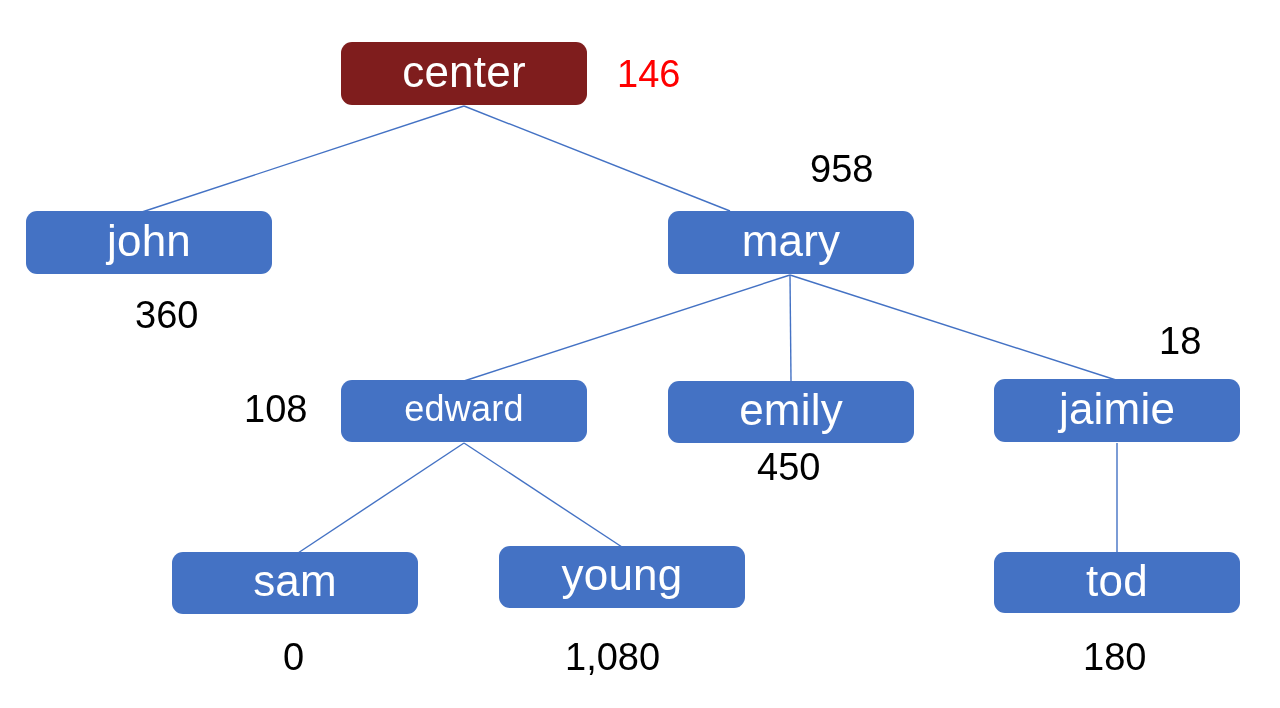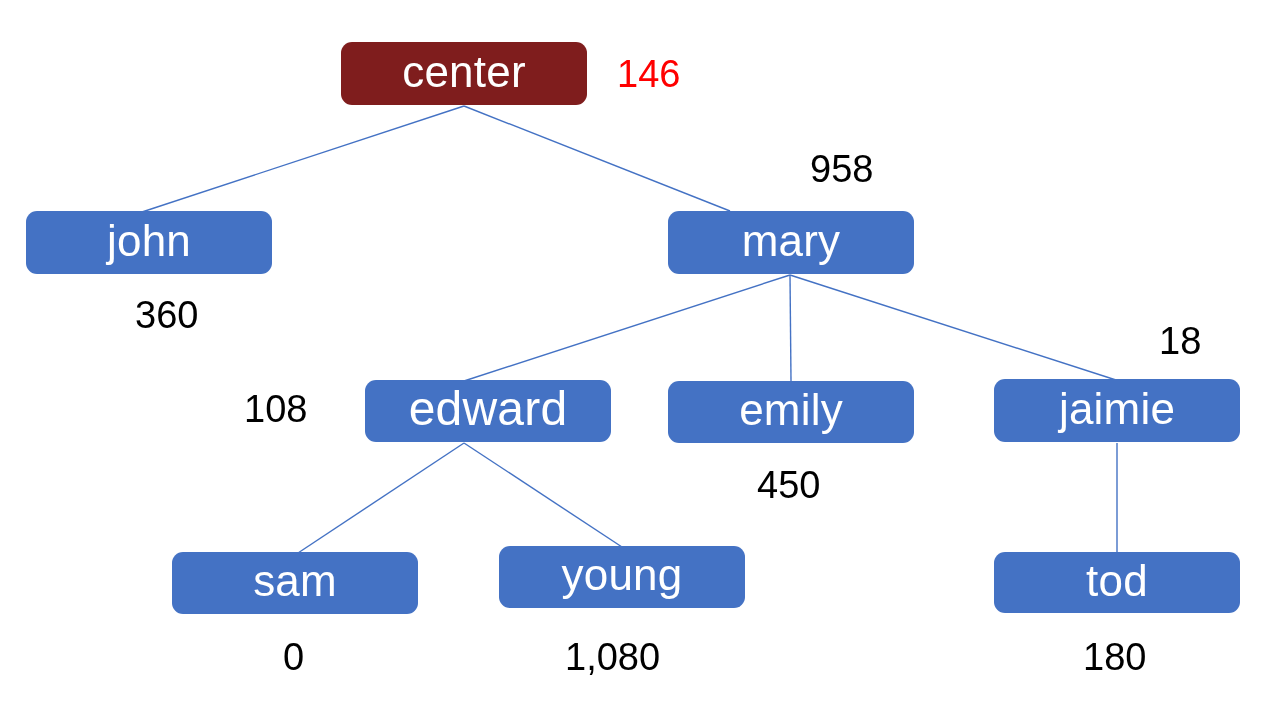--- a/index.html
+++ b/index.html
@@ -79,21 +79,21 @@
   <div id="nodes-layer">
       <div class="node node-green" style="left: 341px; top: 42px; width: 246px; height: 63px; font-size: 44px;">
         <span class="node-label">center</span>
       </div>
       <div class="node node-blue" style="left: 26px; top: 211px; width: 246px; height: 63px; font-size: 44px;">
         <span class="node-label">john</span>
       </div>
       <div class="node node-blue" style="left: 668px; top: 211px; width: 246px; height: 63px; font-size: 44px;">
         <span class="node-label">mary</span>
       </div>
-      <div class="node node-blue" style="left: 341px; top: 380px; width: 246px; height: 62px; font-size: 48px; margin-left: 24px;">
+      <div class="node node-blue" style="left: 341px; top: 380px; width: 246px; height: 62px; font-size: 36px;">
         <span class="node-label">edward</span>
       </div>
       <div class="node node-blue" style="left: 668px; top: 381px; width: 246px; height: 62px; font-size: 44px;">
         <span class="node-label">emily</span>
       </div>
       <div class="node node-blue" style="left: 994px; top: 379px; width: 246px; height: 63px; font-size: 44px;">
         <span class="node-label">jaimie</span>
       </div>
       <div class="node node-blue" style="left: 172px; top: 552px; width: 246px; height: 62px; font-size: 44px;">
         <span class="node-label">sam</span>
@@ -103,19 +103,19 @@
       </div>
       <div class="node node-blue" style="left: 994px; top: 552px; width: 246px; height: 61px; font-size: 44px;">
         <span class="node-label">tod</span>
       </div>
     </div>
   <div id="weights-layer">
       <div class="weight weight-red" style="left: 617px; top: 55px; font-size: 38px; color: rgb(255, 0, 0);">146</div>
       <div class="weight" style="left: 119px; top: 296px; font-size: 38px; color: rgb(0, 0, 0); margin-left: 16px;">360</div>
       <div class="weight" style="left: 810px; top: 150px; font-size: 38px; color: rgb(0, 0, 0);">958</div>
       <div class="weight" style="left: 244px; top: 390px; font-size: 38px; color: rgb(0, 0, 0);">108</div>
-      <div class="weight" style="left: 757px; top: 466px; font-size: 38px; color: rgb(0, 0, 0);">450</div>
+      <div class="weight" style="left: 757px; top: 448px; font-size: 38px; color: rgb(0, 0, 0);">450</div>
       <div class="weight" style="left: 1159px; top: 322px; font-size: 38px; color: rgb(0, 0, 0);">18</div>
       <div class="weight" style="left: 283px; top: 638px; font-size: 38px; color: rgb(0, 0, 0);">0</div>
       <div class="weight" style="left: 565px; top: 638px; font-size: 38px; color: rgb(0, 0, 0);">1,080</div>
       <div class="weight" style="left: 1083px; top: 638px; font-size: 38px; color: rgb(0, 0, 0);">180</div>
     </div>
 </div>
 
 </body></html>

